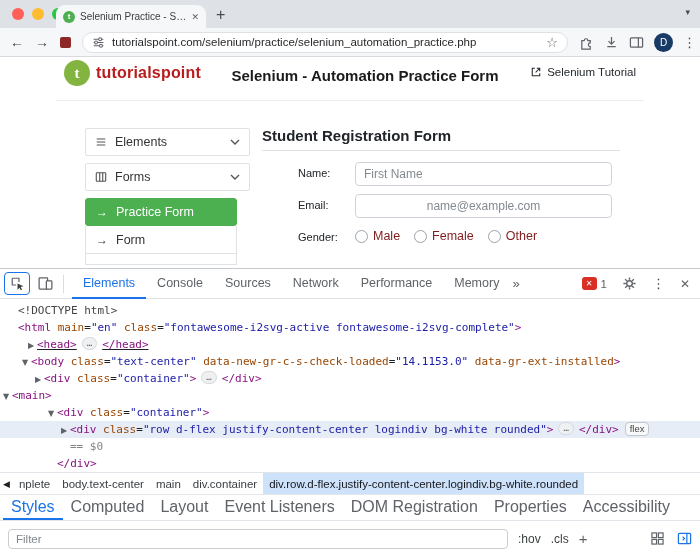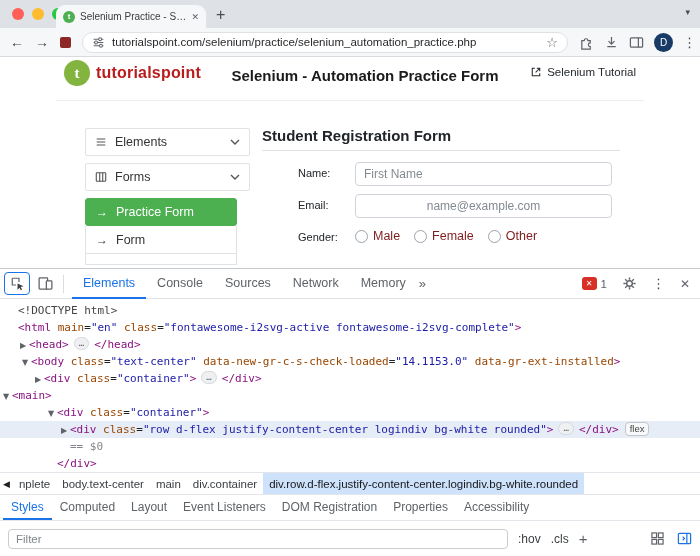--- a/index.html
+++ b/index.html
@@ -85,21 +85,21 @@
   .tk-doc{color:#444;}
   .tk-gray{color:#80868b;}
   .ellipsis{display:inline-block;background:#eef0f2;border:1px solid #d5d8dc;border-radius:7px;color:#5f6368;font-size:9px;line-height:9px;padding:1px 4px;margin:0 5px;vertical-align:2px;}
   .node-badge{display:inline-block;border:1px solid #c3c7cc;background:#f8f9fa;color:#444;border-radius:4px;font-family:"Liberation Sans",sans-serif;font-size:9.5px;line-height:12px;padding:0 4px;margin-left:6px;vertical-align:1px;}
 
   .crumbs{position:absolute;top:203px;left:0;right:0;height:22px;border-top:1px solid #e2e5e9;display:flex;align-items:stretch;overflow:hidden;font-size:11.5px;color:#3c4043;}
   .crumb{display:flex;align-items:center;padding:0 6px;white-space:nowrap;}
   .crumb.selected{background:var(--crumb_bg,#cfe2fc);color:#16181b;}
   .crumb-scroll{display:flex;align-items:center;padding:0 3px;font-size:9px;color:#202124;}
 
-  .styles-tabs{position:absolute;top:225px;left:0;right:0;height:27px;border-top:1px solid #e2e5e9;border-bottom:1px solid #e2e5e9;display:flex;align-items:stretch;padding-left:3px;font-size:12px;color:#5f6368;}
+  .styles-tabs{position:absolute;top:225px;left:0;right:0;height:27px;border-top:1px solid #e2e5e9;border-bottom:1px solid #e2e5e9;display:flex;align-items:stretch;padding-left:3px;font-size:16px;color:#5f6368;}
   .s-tab{display:flex;align-items:center;padding:0 8px;border-bottom:2px solid transparent;white-space:nowrap;}
   .s-tab.active{color:var(--accent,#1a73e8);border-bottom-color:var(--accent,#1a73e8);}
 
   .filter-row{position:absolute;top:252px;left:0;right:0;bottom:0;display:flex;align-items:center;padding:0 8px;gap:10px;}
   .filter-ipt{width:500px;height:20px;border:1px solid #c9cdd2;border-radius:4px;padding:0 7px;font-size:11.5px;font-family:"Liberation Sans",sans-serif;outline:none;color:#202124;}
   .filter-ipt::placeholder{color:#80868b;}
   .tok{font-size:12px;color:#3c4043;white-space:nowrap;}
   .plus{font-size:15px;color:#5f6368;}
   .fr-right{margin-left:auto;display:flex;align-items:center;gap:13px;}
 </style>
@@ -240,41 +240,42 @@
             <rect x="2.5" y="3.5" width="10" height="13" rx="1"></rect>
             <rect x="11" y="7" width="6.5" height="9.5" rx="1" fill="#fff"></rect>
           </svg>
       </span>
       <span class="dt-sep"></span>
 
       <span class="dt-tab active">Elements</span>
       <span class="dt-tab">Console</span>
       <span class="dt-tab">Sources</span>
       <span class="dt-tab">Network</span>
+      <span class="dt-tab">Performance</span>
       <span class="dt-tab">Memory</span>
       <span class="more-tabs">»</span>
 
       <span class="dt-right">
         <span class="err-chip">
           <span class="err-badge">✕</span>
           <span class="err-count">1</span>
         </span>
         <svg class="ic" width="15" height="15" viewBox="0 0 16 16" fill="none" stroke="#5f6368" stroke-width="1.5">
             <circle cx="8" cy="8" r="3"></circle>
             <path d="M8 1.5V4M8 12v2.5M1.5 8H4M12 8h2.5M3.4 3.4l1.8 1.8M10.8 10.8l1.8 1.8M12.6 3.4l-1.8 1.8M5.2 10.8l-1.8 1.8"></path>
           </svg>
         <span class="kebab">⋮</span>
         <span class="dt-close">✕</span>
       </span>
     </div>
 
     <div class="dom-tree">
         <div class="tree-line" style="padding-left: 6px;"><span class="arrow"></span><span class="tk-doc">&lt;!DOCTYPE html&gt;</span></div>
         <div class="tree-line" style="padding-left: 6px;"><span class="arrow"></span><span class="tk-tag">&lt;html</span><span class="tk-attr"> main</span><span class="tk-eq">=</span><span class="tk-val">"en"</span><span class="tk-attr"> class</span><span class="tk-eq">=</span><span class="tk-val">"fontawesome-i2svg-active fontawesome-i2svg-complete"</span><span class="tk-tag">&gt;</span></div>
-        <div class="tree-line" style="padding-left: 17px;"><span class="arrow">▶</span><span class="tk-tag">&lt;head&gt;</span><span class="ellipsis">…</span><span class="tk-tag">&lt;/head&gt;</span></div>
+        <div class="tree-line" style="padding-left: 25px; text-decoration: underline;"><span class="arrow">▶</span><span class="tk-tag">&lt;head&gt;</span><span class="ellipsis">…</span><span class="tk-tag">&lt;/head&gt;</span></div>
         <div class="tree-line" style="padding-left: 19px;"><span class="arrow">▼</span><span class="tk-tag">&lt;body</span><span class="tk-attr"> class</span><span class="tk-eq">=</span><span class="tk-val">"text-center"</span><span class="tk-attr"> data-new-gr-c-s-check-loaded</span><span class="tk-eq">=</span><span class="tk-val">"14.1153.0"</span><span class="tk-attr"> data-gr-ext-installed</span><span class="tk-tag">&gt;</span></div>
         <div class="tree-line" style="padding-left: 32px;"><span class="arrow">▶</span><span class="tk-tag">&lt;div</span><span class="tk-attr"> class</span><span class="tk-eq">=</span><span class="tk-val">"container"</span><span class="tk-tag">&gt;</span><span class="ellipsis">…</span><span class="tk-tag">&lt;/div&gt;</span></div>
         <div class="tree-line" style=""><span class="arrow">▼</span><span class="tk-tag">&lt;main&gt;</span></div>
         <div class="tree-line" style="padding-left: 45px;"><span class="arrow">▼</span><span class="tk-tag">&lt;div</span><span class="tk-attr"> class</span><span class="tk-eq">=</span><span class="tk-val">"container"</span><span class="tk-tag">&gt;</span></div>
         <div class="tree-line selected" style="padding-left: 58px;"><span class="arrow">▶</span><span class="tk-tag">&lt;div</span><span class="tk-attr"> class</span><span class="tk-eq">=</span><span class="tk-val">"row d-flex justify-content-center logindiv bg-white rounded"</span><span class="tk-tag">&gt;</span><span class="ellipsis">…</span><span class="tk-tag">&lt;/div&gt;</span><span class="node-badge">flex</span></div>
         <div class="tree-line" style="padding-left: 58px;"><span class="arrow"></span><span class="tk-gray">== $0</span></div>
         <div class="tree-line" style="padding-left: 45px;"><span class="arrow"></span><span class="tk-tag">&lt;/div&gt;</span></div>
       </div>
 
     <div class="crumbs">

